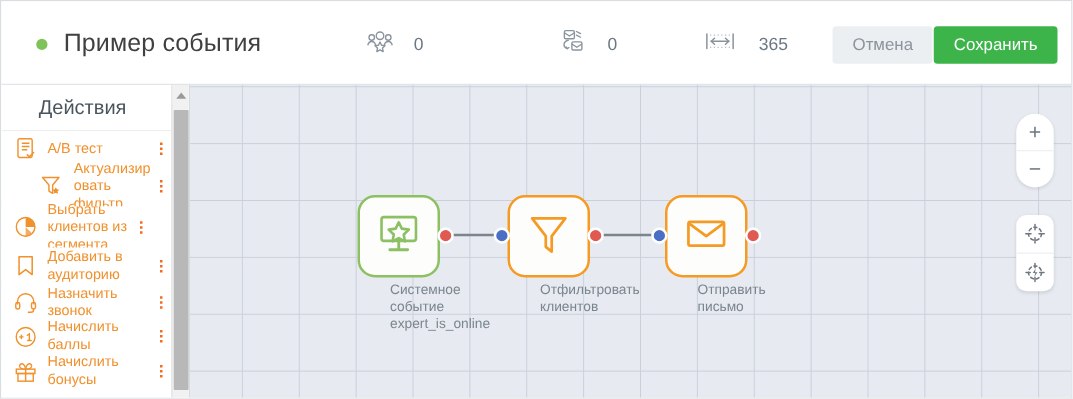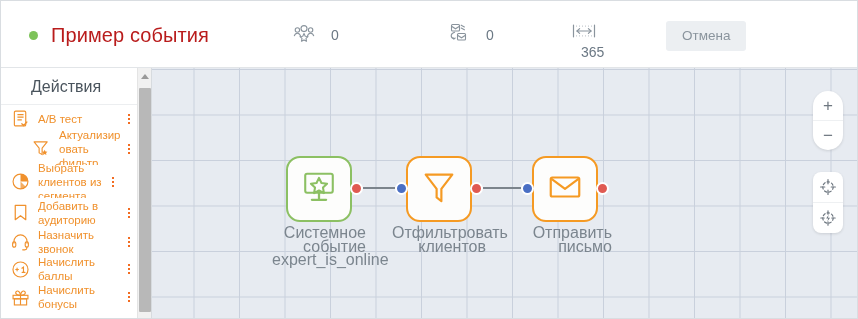--- a/index.html
+++ b/index.html
@@ -43,42 +43,42 @@
   }
   .status-dot {
     width: 9px; height: 9px;
     border-radius: 50%;
     background: #7ec35a;
     margin-right: 13px;
     flex: none;
   }
   .event-title {
     font-size: 20px;
-    color: #b91c1c;
+    color: #404040;
     font-weight: 400;
     white-space: nowrap;
     letter-spacing: .1px;
   }
 
   .stat {
     position: absolute;
     top: 21px;
     height: 26px;
     display: flex;
     align-items: center;
   }
   .stat .ic { display:block; flex:none; }
   .stat .val {
     font-size: 14px;
     color: #6b7884;
     margin-left: 16px;
   }
   #stat-audience { left: 292px; }
   #stat-messages { left: 447px; }
-  #stat-duration { left: 562px; flex-direction: column; }
+  #stat-duration { left: 562px; }
   #stat-duration .val { margin-left: 18px; }
 
   .btn {
     position: absolute;
     top: 20px;
     height: 30px;
     border-radius: 3px;
     border: none;
     font-family: "Liberation Sans", sans-serif;
     font-size: 13.5px;
@@ -223,24 +223,25 @@
     display: flex;
     align-items: center;
     justify-content: center;
   }
   .node.green { border: 2px solid #8cc063; }
   .node.orange { border: 2px solid #f59a23; }
 
   .node-label {
     position: absolute;
     width: 94px;
-    text-align: right;
-    font-size: 16px;
+    text-align: left;
+    font-size: 11px;
     line-height: 13.5px;
     color: #7b858e;
+    margin-left: 40px;
   }
 
   .port {
     position: absolute;
     width: 13px; height: 13px;
     border-radius: 50%;
     border: 2px solid #ffffff;
     box-sizing: border-box;
     top: 114px;
   }
@@ -360,20 +361,21 @@
               <rect x="14" y="13.4" width="1" height="1"></rect>
             <rect x="17" y="13.4" width="1" height="1"></rect>
               <rect x="20" y="13.4" width="1" height="1"></rect>
           </g>
         </svg>
       </span>
       <span class="val">365</span>
     </div>
 
     <button class="btn" id="cancel-button">Отмена</button>
+    <button class="btn" id="save-button">Сохранить</button>
   </div>
 
   <div class="sidebar">
     <div class="sidebar-header">Действия</div>
 
     <div class="sidebar-list" id="sidebar-list">
         <div class="side-item" style="position: absolute; left: 0px; width: 137px; top: 0px; height: 27px;">
           <span class="side-icon">
             <svg width="21" height="21">
               <use href="#sym-clipboard-check-icon"></use>

